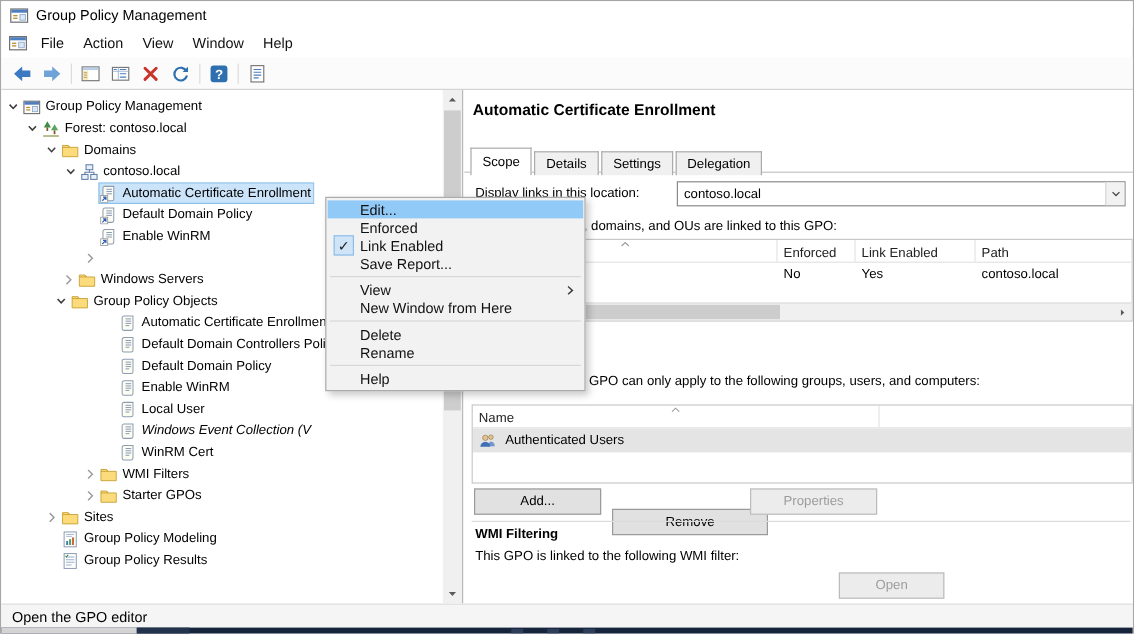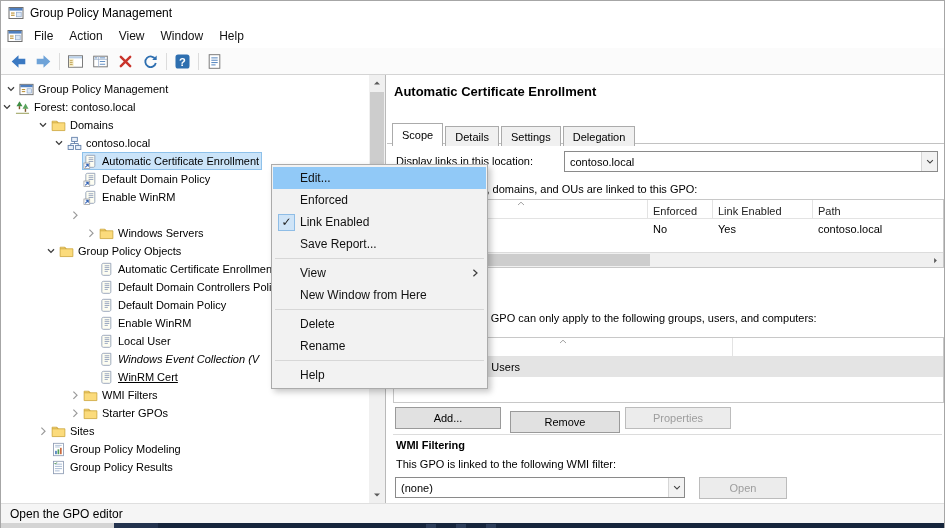--- a/index.html
+++ b/index.html
@@ -69,21 +69,21 @@
   .btn.disabled{color:var(--disabled,#9d9d9d);border-color:#bcbcbc;background:#ececec}
   .hr{position:absolute;left:6px;right:4px;height:1px;background:#dcdcdc}
 
   .statusbar{position:absolute;left:0;right:0;top:502px;height:20px;background:#f5f5f5;border-top:1px solid #dfdfdf;display:flex;align-items:center;padding-left:9px;font-size:12px;color:#000}
   .taskbar{position:absolute;left:0;right:0;top:522px;height:6px;background:var(--taskbar,#16253c)}
   .taskbar .lseg{position:absolute;left:0;top:0;width:113px;height:6px;background:#d4d4d4}
   .taskbar .startseg{position:absolute;left:113px;top:0;width:44px;height:6px;background:#23334e}
   .taskbar .tbi{position:absolute;top:1px;width:10px;height:4px;background:#2d3e5a}
 
   .cmenu{position:absolute;left:270px;top:163px;width:217px;background:#f2f2f2;border:1px solid #ababab;box-shadow:3px 3px 6px rgba(0,0,0,.22);z-index:20;padding:2px 1px}
-  .citem{position:relative;display:flex;align-items:center;height:22px;font-size:12px;color:#111;cursor:default}
+  .citem{position:relative;display:flex;align-items:center;height:15px;font-size:12px;color:#111;cursor:default}
   .citem.hl{background:var(--menu-hl,#91c9f7)}
   .citem .gut{width:27px;flex:0 0 27px;display:flex;align-items:center;justify-content:center}
   .chk{width:17px;height:17px;background:#cfe4f7;border:1px solid #8fbde6;display:flex;align-items:center;justify-content:center;font-size:12px;color:#222;line-height:1}
   .citem .lab{flex:1;white-space:nowrap}
   .citem .sub{width:22px;flex:0 0 22px;display:flex;align-items:center;justify-content:center}
   .citem .sub svg{width:10px;height:10px}
   .csep{height:1px;background:#d7d7d7;margin:3px 2px}
 </style>
 </head>
 <body>
@@ -206,21 +206,21 @@
                   <rect x="1" y="2.5" width="14" height="11" fill="#fff" stroke="#6f6f6f"></rect>
                   <rect x="1.5" y="3" width="13" height="2.6" fill="#4f7fbe"></rect>
                   <rect x="3" y="7.5" width="3.6" height="1.1" fill="#bb8f33"></rect>
                   <rect x="3" y="9.7" width="3.6" height="1.1" fill="#bb8f33"></rect>
                   <rect x="8.6" y="7.2" width="4.6" height="4.6" fill="#dce8f6" stroke="#8aa5c8" stroke-width="0.7"></rect>
                 </svg>
               </span>
               <span>Group Policy Management</span>
             </span>
           </div>
-          <div class="trow" style="">
+          <div class="trow" style="padding-left: 20px;">
             <span class="chev">
               <svg viewBox="0 0 10 10">
                 <path d="M2 3.2 5 6.4 8 3.2" fill="none" stroke="#3d3d3d" stroke-width="1.3"></path>
               </svg>
             </span>
             <span class="rc">
               <span class="ticon">
                 <svg viewBox="0 0 16 16">
                   <path d="M4.8 1.2 8 6.6H1.6z" fill="#3e8e44"></path>
                   <path d="M11.2 3.8l3.2 5.4H8z" fill="#5aa55f"></path>
@@ -308,21 +308,21 @@
               <span>Enable WinRM</span>
             </span>
           </div>
           <div class="trow" style="padding-left: 68px;">
             <span class="chev">
               <svg viewBox="0 0 10 10">
                 <path d="M3.4 1.6 7 5.2 3.4 8.8" fill="none" stroke="#9a9a9a" stroke-width="1.2"></path>
               </svg>
             </span>
           </div>
-          <div class="trow" style="padding-left: 36px; margin-left: 48px;">
+          <div class="trow" style="padding-left: 50px;">
             <span class="chev">
               <svg viewBox="0 0 10 10">
                 <path d="M3.4 1.6 7 5.2 3.4 8.8" fill="none" stroke="#9a9a9a" stroke-width="1.2"></path>
               </svg>
             </span>
             <span class="rc">
               <span class="ticon">
                 <svg viewBox="0 0 16 16">
                   <path d="M1.2 3.4h5l1.3 1.7h7.3v8.3H1.2z" fill="#fbdb7c" stroke="#c8a033" stroke-width="0.8"></path>
                   <path d="M1.2 5.1h6.3L6.2 3.4" fill="none" stroke="#c8a033" stroke-width="0.8"></path>
@@ -412,21 +412,21 @@
             <span class="rc">
               <span class="ticon">
                 <svg viewBox="0 0 16 16">
                   <path d="M4.6 1.4h8v11.2c0 .9-.7 1.6-1.6 1.6H4.6c-.9 0-1.6-.7-1.6-1.6V3c0-.9.7-1.6 1.6-1.6z" fill="#fdfdf2" stroke="#8d9bb3" stroke-width="0.9"></path>
                   <path d="M6 4h5M6 6h5M6 8h5M6 10h3.4" stroke="#7c8db0" stroke-width="0.8"></path>
                 </svg>
               </span>
               <span>Windows Event Collection (V</span>
             </span>
           </div>
-          <div class="trow" style="padding-left: 84px; text-decoration: underline;">
+          <div class="trow" style="padding-left: 84px;">
             <span class="chev"></span>
             <span class="rc">
               <span class="ticon">
                 <svg viewBox="0 0 16 16">
                   <path d="M4.6 1.4h8v11.2c0 .9-.7 1.6-1.6 1.6H4.6c-.9 0-1.6-.7-1.6-1.6V3c0-.9.7-1.6 1.6-1.6z" fill="#fdfdf2" stroke="#8d9bb3" stroke-width="0.9"></path>
                   <path d="M6 4h5M6 6h5M6 8h5M6 10h3.4" stroke="#7c8db0" stroke-width="0.8"></path>
                 </svg>
               </span>
               <span>WinRM Cert</span>
             </span>
@@ -614,34 +614,26 @@
                   <circle cx="5.8" cy="5.2" r="2.4" fill="#e4c391" stroke="#8a6a3a" stroke-width="0.5"></circle>
                   <path d="M1.4 13.2c0-2.7 2-4.4 4.4-4.4s4.4 1.7 4.4 4.4z" fill="#3f6fb5"></path>
                 </svg>
               </span>
             <span>Authenticated Users</span>
           </div>
         </div>
       </div>
 
       <button class="btn" style="left:8px;top:332px;width:106px">Add...</button>
-      <button class="btn" style="left:123px;top:336px;width:110px">Remove</button>
+      <button class="btn" style="left:123px;top:349px;width:130px">Remove</button>
       <button class="btn disabled" style="left:238px;top:332px;width:106px">Properties</button>
 
       <div class="hr" style="top:359px"></div>
       <div class="sech" style="top:364px">WMI Filtering</div>
       <div class="cap" style="top:383px">This GPO is linked to the following WMI filter:</div>
-      <div class="combo" style="top:402px;left:8px;width:290px">
-        <span class="val">(none)</span>
-        <span class="cbtn">
-            <svg viewBox="0 0 10 6">
-              <path d="M1.4 1.2 5 4.8 8.6 1.2" fill="none" stroke="#444" stroke-width="1.3"></path>
-            </svg>
-          </span>
-      </div>
       <button class="btn disabled" style="left:312px;top:402px;width:88px">Open</button>
     </div>
   </div>
 
   <div class="statusbar">
     <span>Open the GPO editor</span>
   </div>
 
   <div class="taskbar">
     <span class="lseg"></span>

